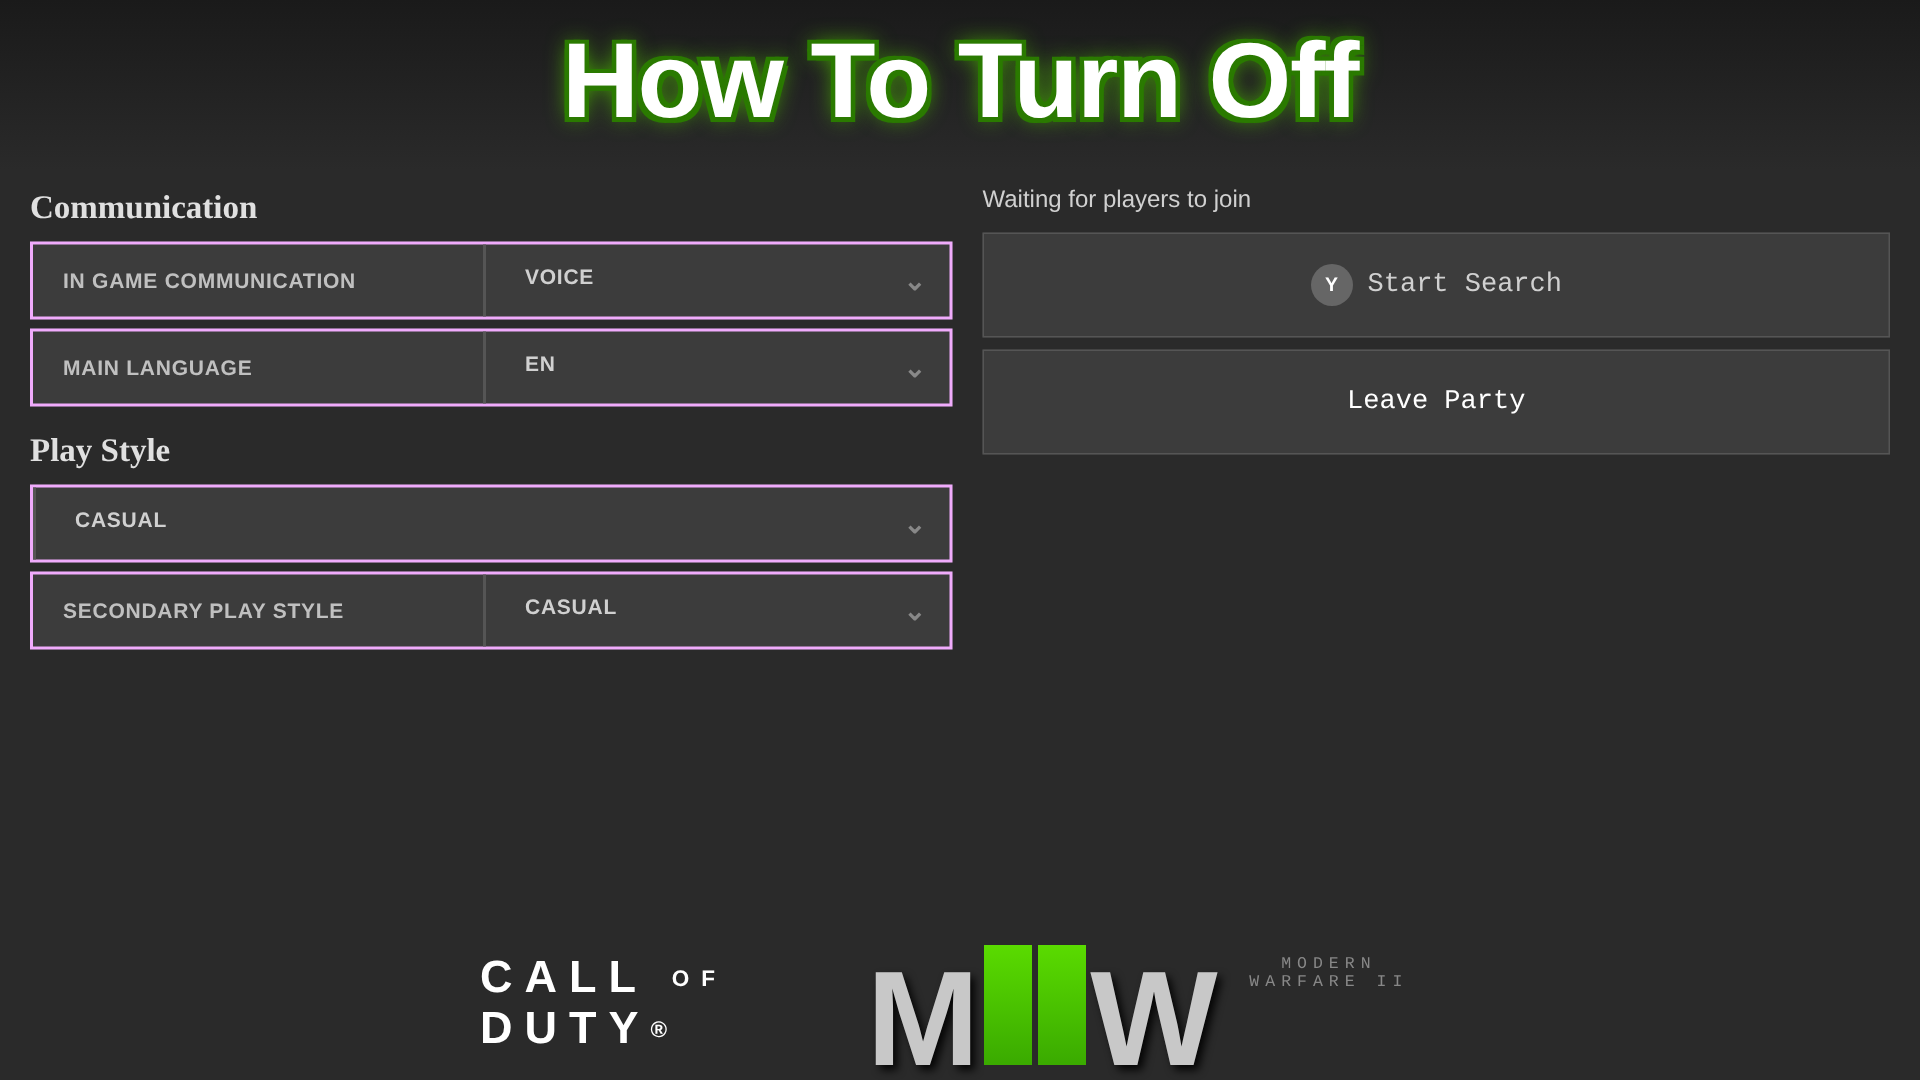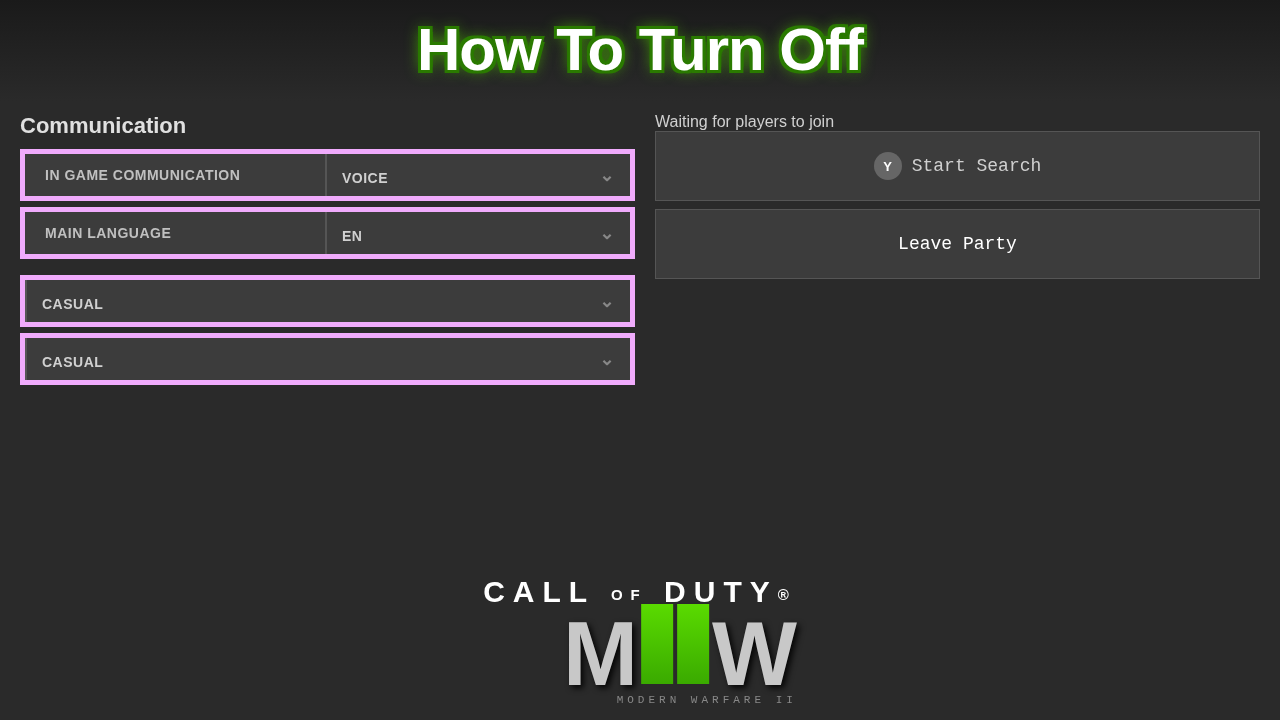--- a/index.html
+++ b/index.html
@@ -15,21 +15,21 @@
 
     
     .title-area {
       width: 100%;
       background: linear-gradient(to bottom, #1a1a1a, #2a2a2a);
       text-align: center;
       padding: 18px 20px 20px;
     }
 
     .main-title {
-      font-size: 60px;
+      font-size: 71px;
       font-weight: 900;
       color: white;
       text-shadow:
         -3px -3px 0 #2a7a00,
         3px -3px 0 #2a7a00,
         -3px 3px 0 #2a7a00,
         3px 3px 0 #2a7a00,
         0 0 15px #4db800;
       line-height: 1.05;
       font-family: 'Arial Black', Arial, sans-serif;
@@ -47,30 +47,30 @@
     
     .left-panel {
       flex: 0 0 615px;
     }
 
     .section-title {
       color: #e0e0e0;
       font-size: 22px;
       font-weight: bold;
       margin-bottom: 10px;
-      font-family: Liberation Sans, sans-serif;
+      font-family: Liberation Serif, serif;
     }
 
     .setting-row {
       display: flex;
       align-items: center;
       background-color: #3c3c3c;
       margin-bottom: 6px;
       height: 52px;
-      border: 5px solid #f0abfc;
+      border: 2px solid #f0abfc;
     }
 
     .setting-label {
       flex: 0 0 300px;
       color: #c0c0c0;
       font-size: 14px;
       font-weight: bold;
       letter-spacing: 0.5px;
       padding: 0 20px;
       font-family: Arial, sans-serif;
@@ -78,48 +78,49 @@
 
     .setting-divider {
       width: 2px;
       height: 100%;
       background-color: #555;
     }
 
     .setting-value {
       flex: 1;
       display: flex;
-      align-items: flex-end;
+      align-items: flex-start;
       justify-content: space-between;
       padding: 0 15px;
       color: #d0d0d0;
       font-size: 14px;
       font-weight: bold;
       letter-spacing: 0.5px;
       font-family: Arial, sans-serif;
+      margin-left: 11px;
     }
 
     .chevron {
       color: #888;
       font-size: 18px;
     }
 
     .play-style-section {
       margin-top: 16px;
     }
 
     
     .right-panel {
       flex: 1;
     }
 
     .waiting-text {
       color: #d0d0d0;
       font-size: 16px;
-      margin-bottom: 0;
+      margin-bottom: 12px;
       font-family: Arial, sans-serif;
     }
 
     .action-button {
       width: 100%;
       height: 70px;
       background-color: #3c3c3c;
       border: 1px solid #555;
       display: flex;
       align-items: center;
@@ -153,23 +154,23 @@
       font-family: Arial, sans-serif;
     }
 
     
     .logo-area {
       position: absolute;
       bottom: 0;
       left: 50%;
       transform: translateX(-50%);
       display: flex;
-      flex-direction: column;
-      align-items: flex-end;
-      padding-bottom: 14px;
+      flex-direction: row;
+      align-items: flex-start;
+      padding-bottom: 2px;
     }
 
     .mw2-logo {
       display: flex;
       align-items: flex-end;
       gap: 3px;
       margin-top: -5px;
     }
 
     .mw2-letter {
@@ -230,30 +231,32 @@
     <div class="setting-row">
       <div class="setting-label">MAIN LANGUAGE</div>
       <div class="setting-divider"></div>
       <div class="setting-value">
         <span>EN</span>
         <span class="chevron">⌄</span>
       </div>
     </div>
 
     <div class="play-style-section">
+      <div class="section-title">Play Style</div>
 
       <div class="setting-row">
         <div class="setting-divider"></div>
         <div class="setting-value">
           <span>CASUAL</span>
           <span class="chevron">⌄</span>
         </div>
       </div>
 
       <div class="setting-row">
+        <div class="setting-label">SECONDARY PLAY STYLE</div>
         <div class="setting-divider"></div>
         <div class="setting-value">
           <span>CASUAL</span>
           <span class="chevron">⌄</span>
         </div>
       </div>
     </div>
   </div>
 
   <div class="right-panel">

